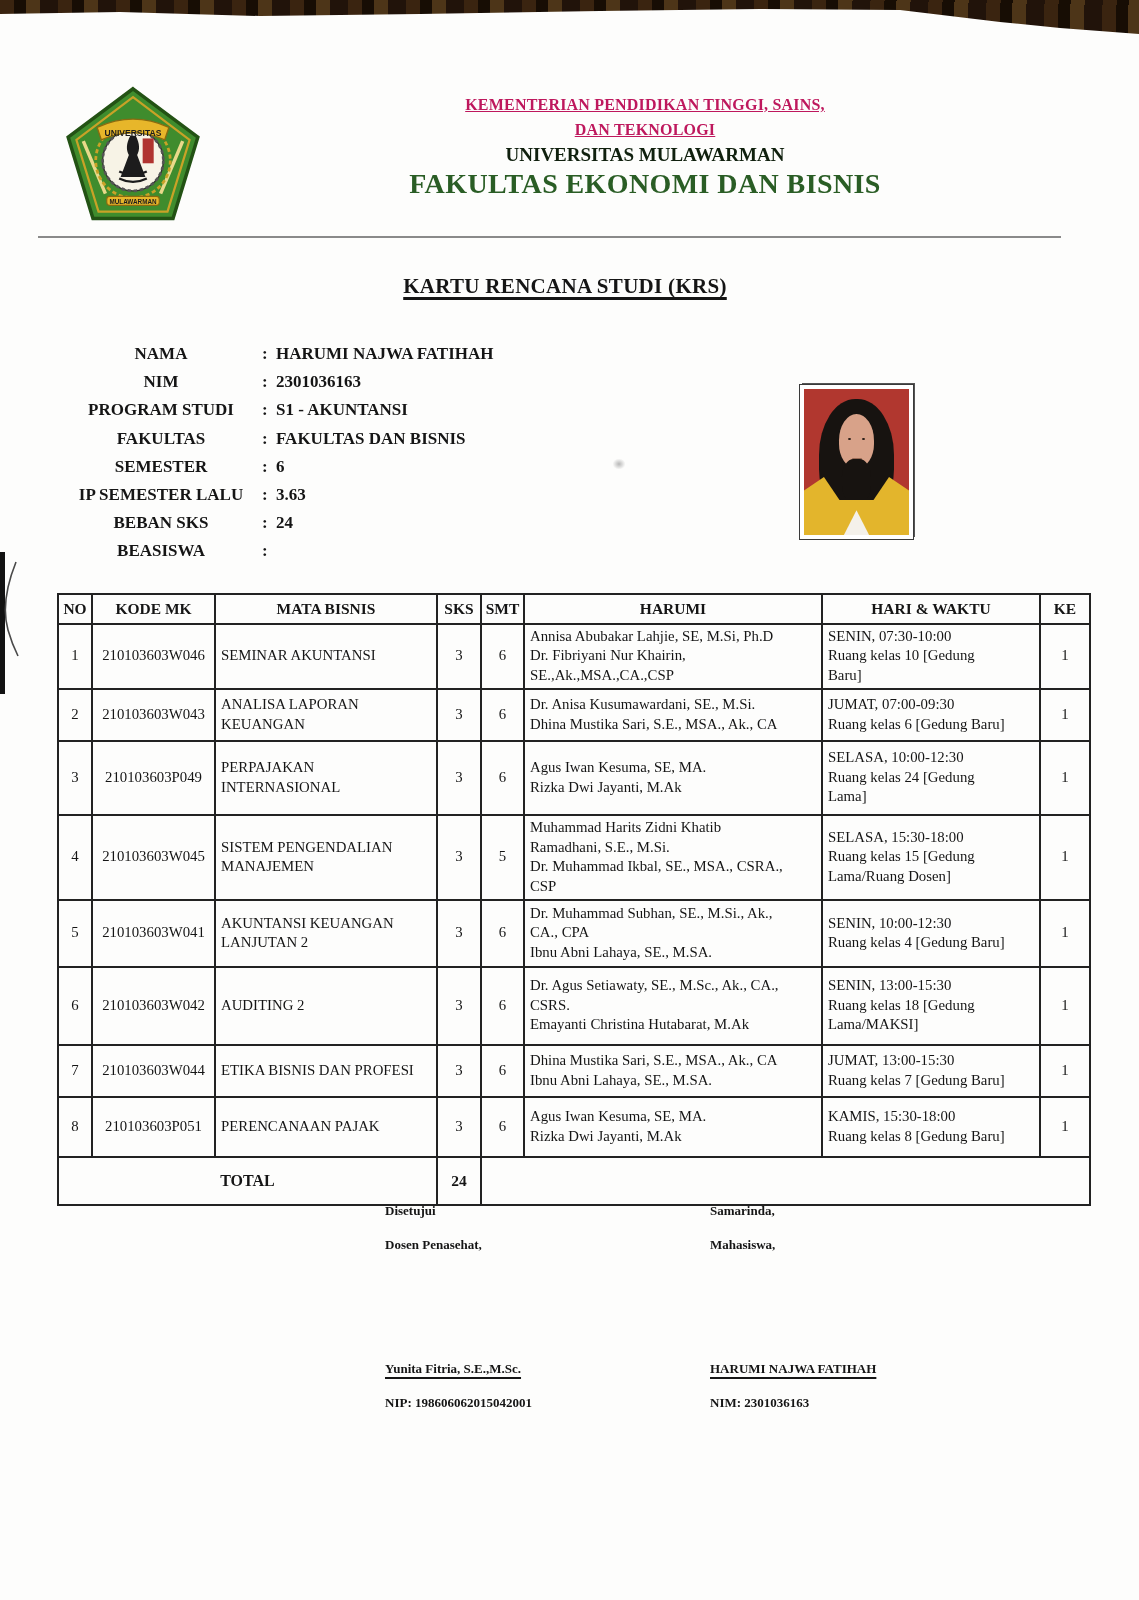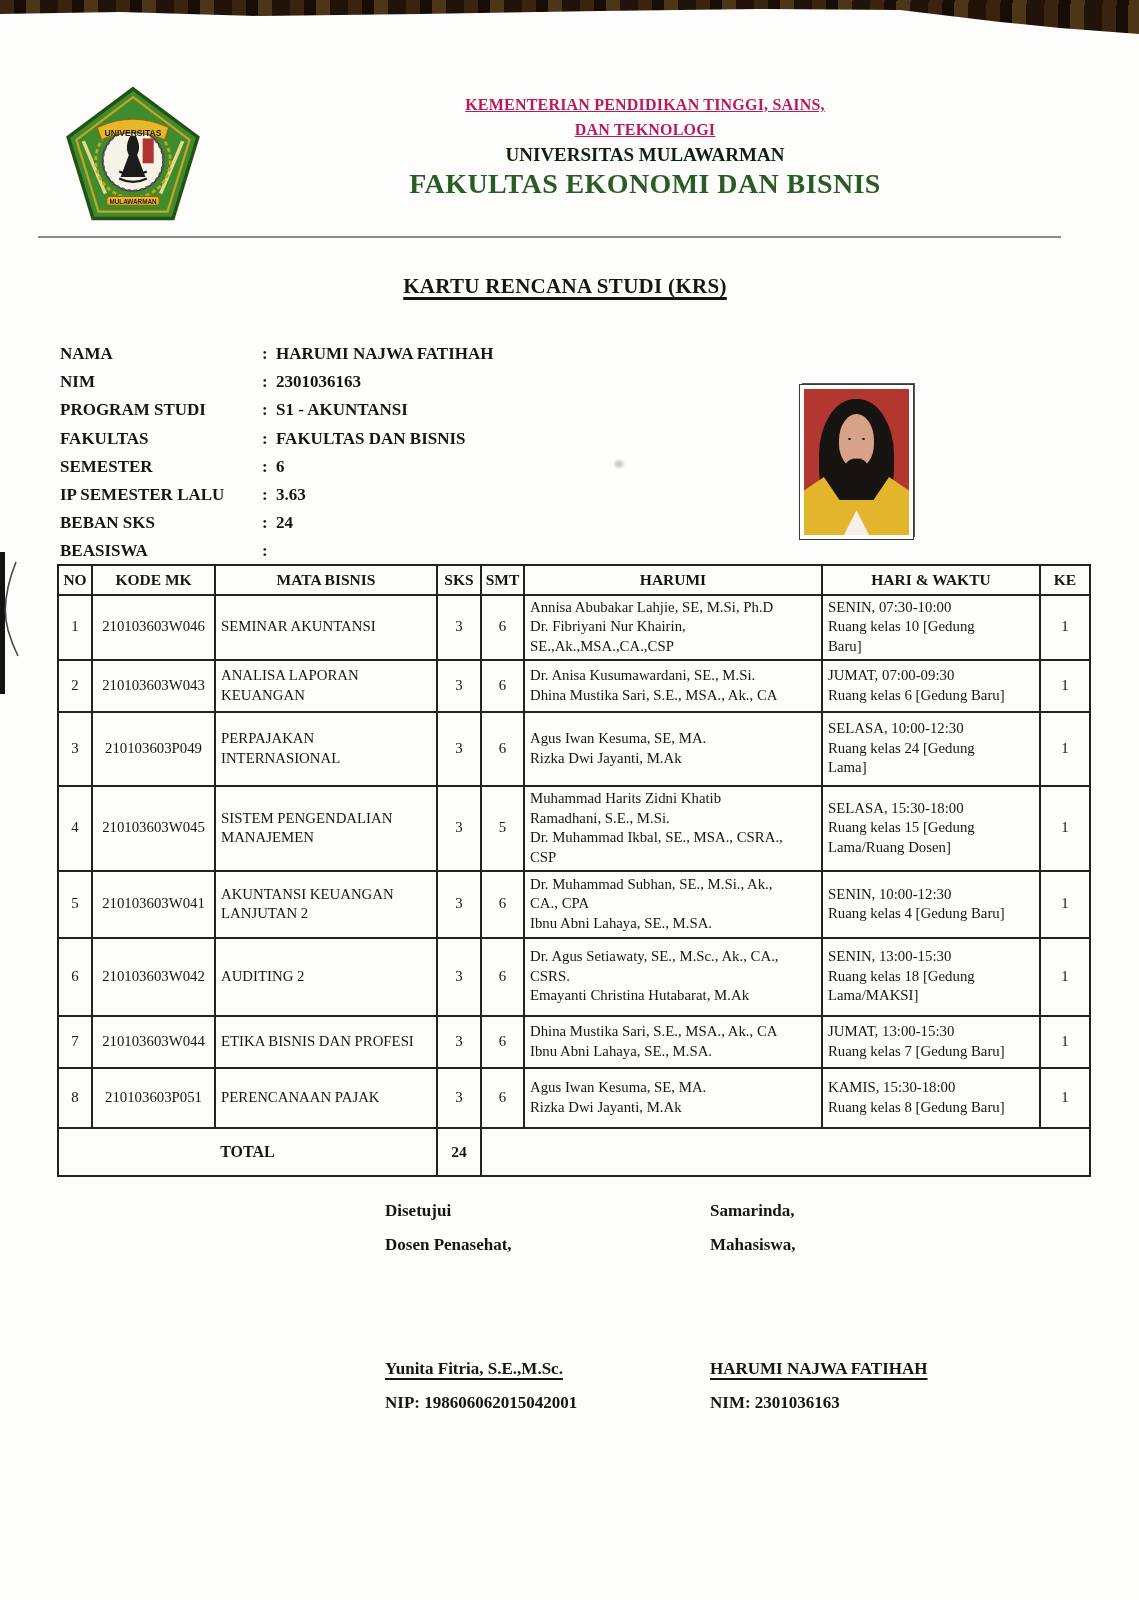--- a/index.html
+++ b/index.html
@@ -25,50 +25,50 @@
   .ministry { font-size:16px; font-weight:700; line-height:25px; letter-spacing:.2px; color:#be185d;text-decoration:underline; }
   .university { font-size:19px; font-weight:700; line-height:25px; color:#10200e; }
   .faculty { font-size:28px; font-weight:700; line-height:34px; letter-spacing:.4px;font-family:Liberation Serif, serif; }
   .rule { position:absolute; left:38px; top:236px; width:1023px; height:2px; background:#8a8a8a; }
   .doc-title { position:absolute; left:150px; top:274px; width:830px; text-align:center;
     font-size:21px; font-weight:700; letter-spacing:.3px; }
   .doc-title span { text-decoration:underline; text-underline-offset:4px; text-decoration-thickness:2.5px; }
   
   .info { position:absolute; left:60px; top:340px; font-size:17px; font-weight:600; }
   .info-row { display:flex; line-height:28.2px; }
-  .info-label { width:202px; }
+  .info-label { width:202px;text-align:center; }
   .info-colon { width:14px; }
   
   .photo-frame { position:absolute; left:799px; top:384px; width:115px; height:156px;
     background:#fff; border:1px solid #3a3a3a; padding:4px;
     box-shadow:2px -2px 0 -1px #555; }
   .photo { position:relative; width:100%; height:100%; background:#b1372f; overflow:hidden; }
   .hijab { position:absolute; left:14%; top:7%; width:72%; height:80%; background:#171310;
     border-radius:48% 48% 40% 40%; }
   .face { position:absolute; left:33%; top:17%; width:34%; height:37%; background:#d8a289;
     border-radius:50% 50% 46% 46%; }
   .eye { position:absolute; top:44%; width:3px; height:2px; background:#241a14; border-radius:50%; }
   .mouth { position:absolute; left:46%; top:47%; width:9%; height:2px; background:#9a6a55; border-radius:2px; }
   .jacket { position:absolute; left:0; bottom:-2%; width:100%; height:26%; background:#e3b52c; }
   .shoulder-l { position:absolute; left:-6%; bottom:8%; width:38%; height:26%; background:#e3b52c; transform:rotate(-34deg); }
   .shoulder-r { position:absolute; right:-6%; bottom:8%; width:38%; height:26%; background:#e3b52c; transform:rotate(34deg); }
   .collar { position:absolute; left:38%; bottom:0; width:24%; height:17%; background:#f4f1ea;
     clip-path:polygon(0 100%,50% 0,100% 100%); }
   .chin-cloth { position:absolute; left:36%; top:48%; width:28%; height:30%; background:#171310; border-radius:40%; }
   
-  .krs-table { position:absolute; left:57px; top:564px; border-collapse:collapse;
+  .krs-table { position:absolute; left:57px; top:593px; border-collapse:collapse;
     table-layout:fixed; width:1032px; font-size:14.8px; }
   .krs-table th, .krs-table td { border:2px solid #222; padding:2px 5px; vertical-align:middle; line-height:19.5px; }
   .krs-table th { font-size:15.5px; font-weight:700; text-align:center; padding:4px 2px; }
   .c { text-align:center; }
   .ml { white-space:pre-line;font-family:Liberation Serif, serif; }
   .total-label { font-weight:700; text-align:center; font-size:16px; }
   .total-sks { font-weight:700; text-align:center; font-size:15.5px; }
   
-  .sig { position:absolute; font-size:17px; font-weight:600; line-height:34px; }
+  .sig { position:absolute; font-size:13px; font-weight:600; line-height:34px; }
   .sig-left { left:385px; } .sig-right { left:710px; }
   .sig-top { top:1194px; }
   .sig-name-block { top:1358px; line-height:22px; }
   .sig-name { font-weight:700; text-decoration:underline; text-underline-offset:4px; text-decoration-thickness:2px; }
   .sig-id { margin-top:12px; font-weight:600; }
 </style>
 </head>
 <body>
 
 <div class="page">

